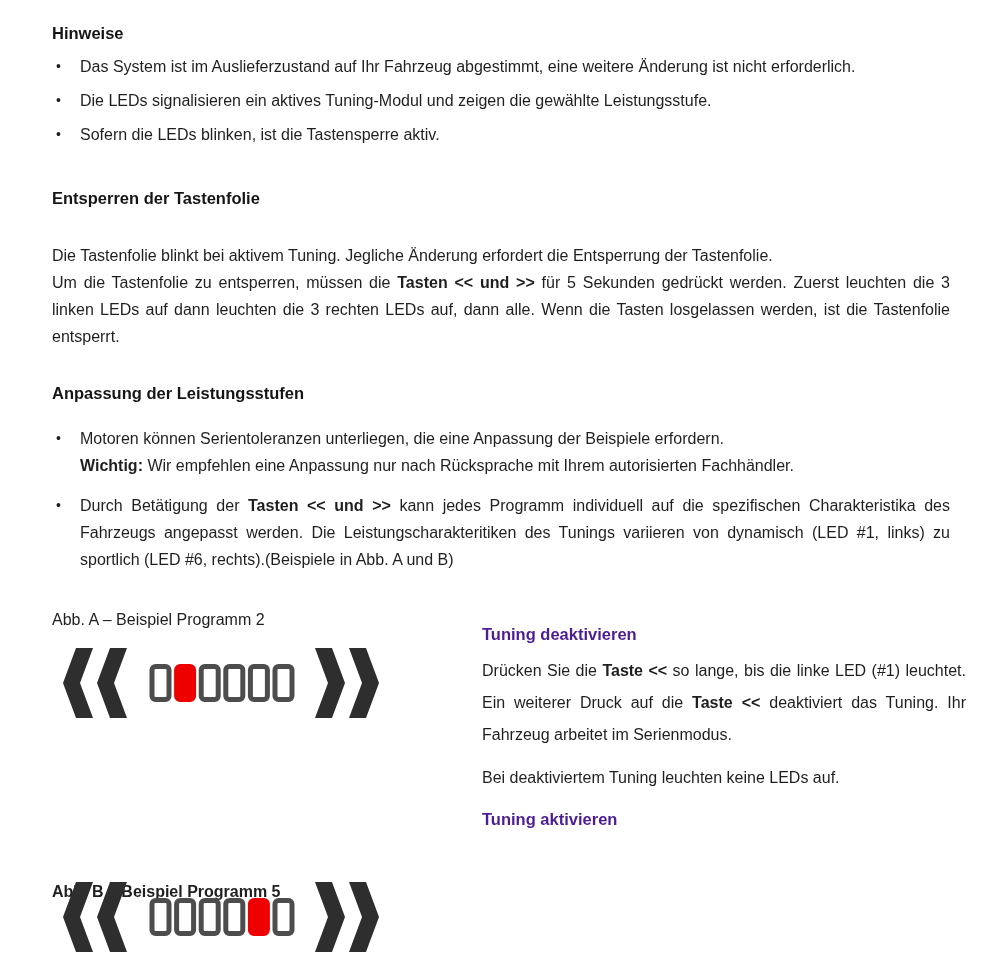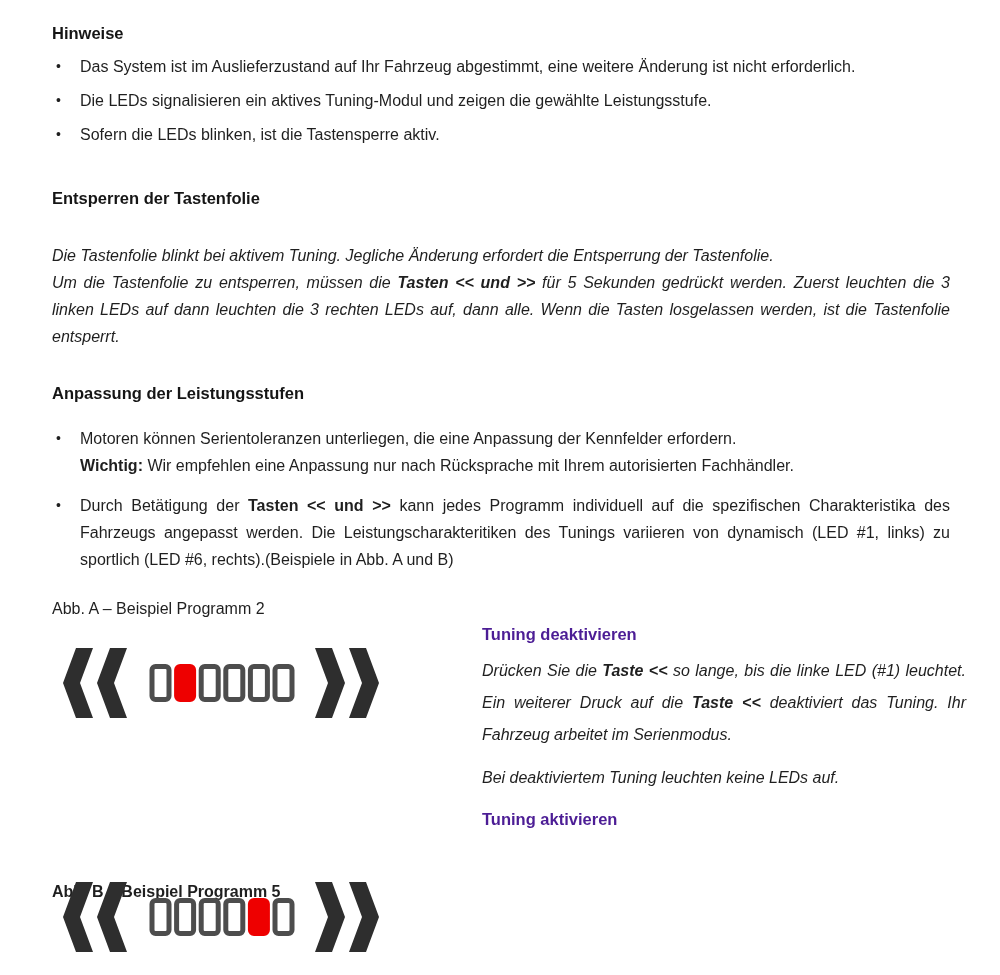--- a/index.html
+++ b/index.html
@@ -21,21 +21,20 @@
   h3.sec-title{
     font-size:16.5px;
     font-weight:bold;
     margin:0 0 10px 0;
     color:#151515;
   }
   .main-sec{margin-right:15px;}
   .para{
     line-height:27px;
     margin:0;
-    font-style:italic;
   }
   .just{text-align:justify;}
   .bullet-item{
     position:relative;
     padding-left:28px;
     line-height:27px;
     margin-bottom:7px;
   }
   .bullet-glyph{
     position:absolute;
@@ -49,21 +48,21 @@
   .figure-area{
     position:relative;
     height:430px;
     margin-top:14px;
   }
   .fig-caption{
     position:absolute;left:0;
     font-size:16px;
     color:#1f1f1f;
   }
-  .fig-caption.a{top:13px;}
+  .fig-caption.a{top:24px;}
   .fig-caption.b{top:252px;margin-top:44px;}
   .fig-graphic{position:absolute;left:11px;}
   .fig-graphic.a{top:60px;}
   .fig-graphic.b{top:294px;}
   .right-col{
     position:absolute;
     left:430px;top:38px;
     width:484px;
   }
   .right-col h3{
@@ -106,21 +105,21 @@
     <p class="para just"><span>Um die Tastenfolie zu entsperren, müssen die </span><span class="b">Tasten &lt;&lt; und &gt;&gt;</span><span> für 5 Sekunden gedrückt werden. Zuerst leuchten die 3 linken LEDs auf dann leuchten die 3 rechten LEDs auf, dann alle. Wenn die Tasten losgelassen werden, ist die Tastenfolie entsperrt.</span></p>
   </div>
 
   <div class="gap-l"></div>
 
   <div class="main-sec">
     <h3 class="sec-title">Anpassung der Leistungsstufen</h3>
     <div class="gap-s"></div>
     <div class="bullet-item" style="margin-bottom:13px;">
       <span class="bullet-glyph">•</span>
-      <span style="display:block;"><span>Motoren können Serientoleranzen unterliegen, die eine Anpassung der Kennfelder erfordern.</span><br><span class="b">Wichtig:</span><span> Wir empfehlen eine Anpassung nur nach Rücksprache mit Ihrem autorisierten Fachhändler.</span></span>
+      <span style="display:block;"><span>Motoren können Serientoleranzen unterliegen, die eine Anpassung der Beispiele erfordern.</span><br><span class="b">Wichtig:</span><span> Wir empfehlen eine Anpassung nur nach Rücksprache mit Ihrem autorisierten Fachhändler.</span></span>
     </div>
     <div class="bullet-item">
       <span class="bullet-glyph">•</span>
       <span class="just" style="display:block;"><span>Durch Betätigung der </span><span class="b">Tasten &lt;&lt; und &gt;&gt;</span><span> kann jedes Programm individuell auf die spezifischen Charakteristika des Fahrzeugs angepasst werden. Die Leistungscharakteritiken des Tunings variieren von dynamisch (LED #1, links) zu sportlich (LED #6, rechts).(Beispiele in Abb. A und B)</span></span>
     </div>
   </div>
 
   <div class="figure-area">
 
     <div class="fig-caption a">Abb. A – Beispiel Programm 2</div>

